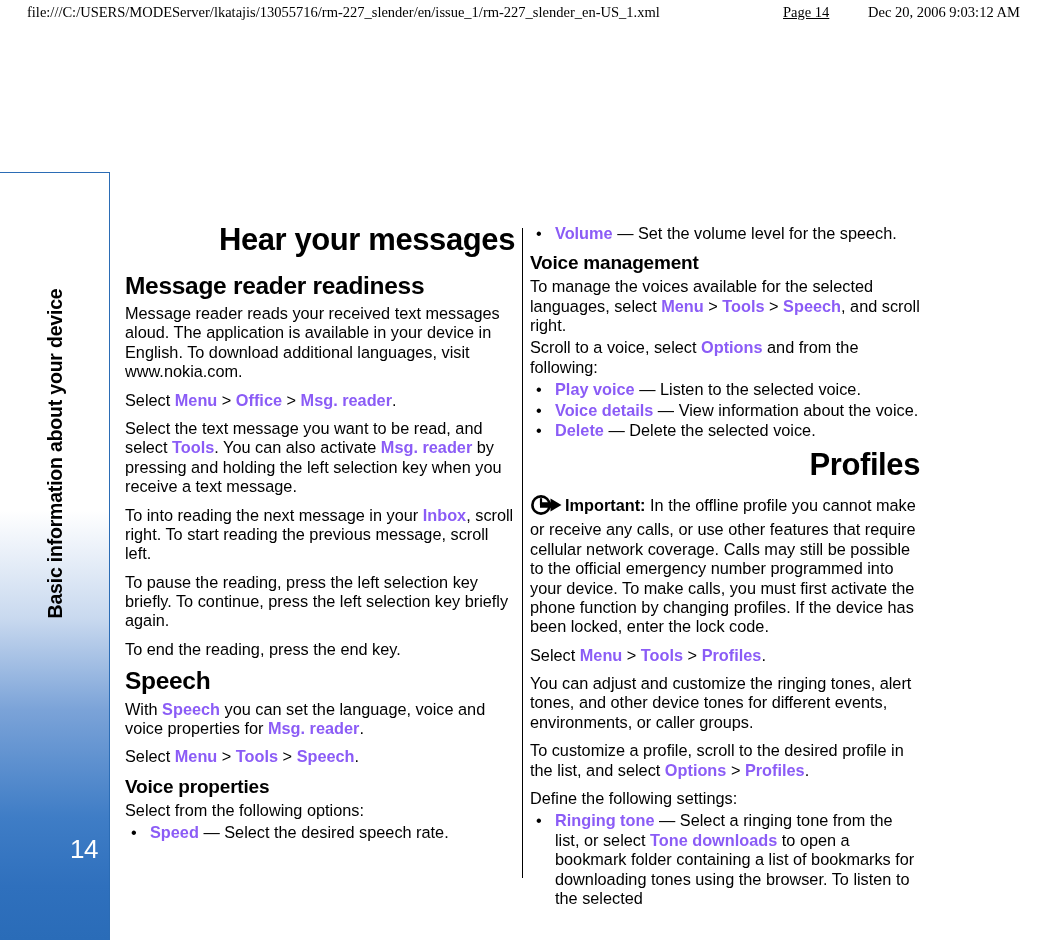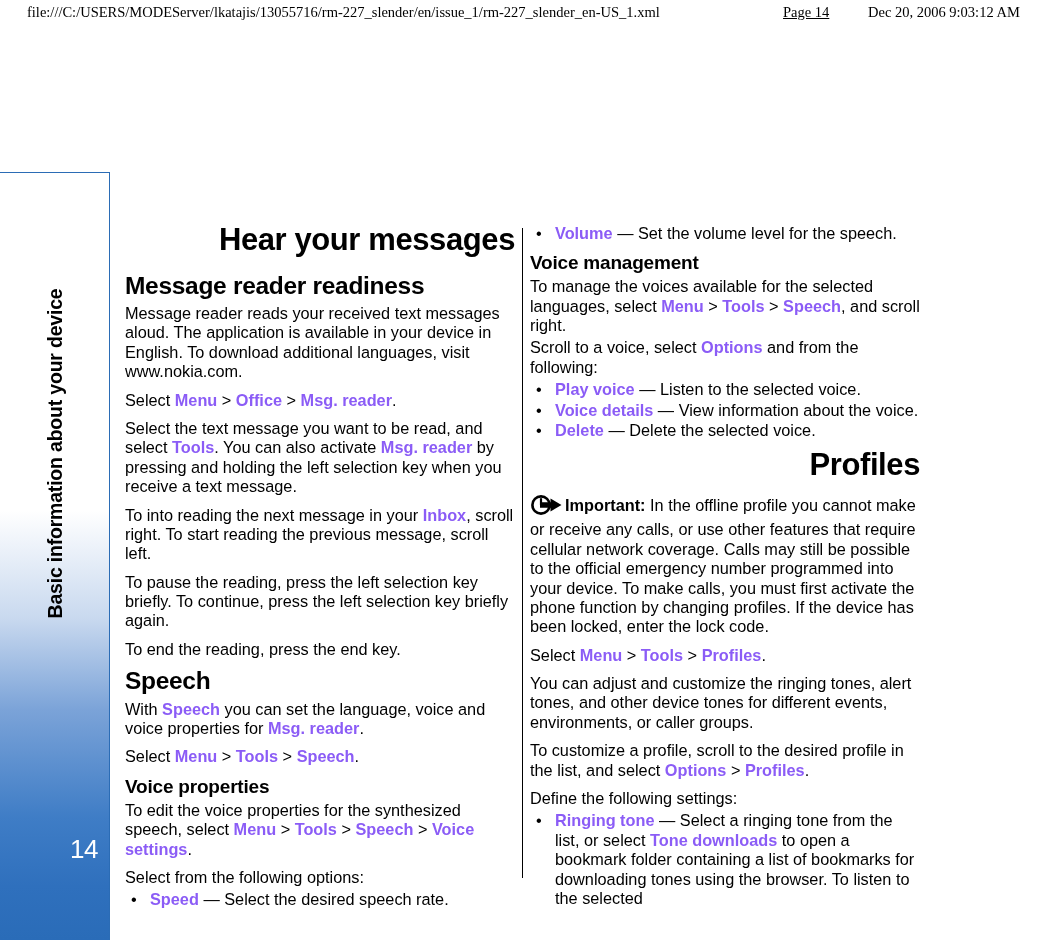--- a/index.html
+++ b/index.html
@@ -247,23 +247,20 @@
     <p class="doc-p">
       <span>With </span><span class="lnk">Speech</span><span> you can set the language, voice and voice properties for </span><span class="lnk">Msg. reader</span><span>.</span>
     </p>
 
     <p class="doc-p">
       <span>Select </span><span class="lnk">Menu</span><span class="sep"> &gt; </span><span class="lnk">Tools</span><span class="sep"> &gt; </span><span class="lnk">Speech</span><span>.</span>
     </p>
 
     <h3 class="doc-h3">Voice properties</h3>
 
-    <p class="doc-p">
-      <span>To edit the voice properties for the synthesized speech, select </span><span class="lnk">Menu</span><span class="sep"> &gt; </span><span class="lnk">Tools</span><span class="sep"> &gt; </span><span class="lnk">Speech</span><span class="sep"> &gt; </span><span class="lnk">Voice settings</span><span>.</span>
-    </p>
 
     <p class="doc-p nogap">Select from the following options:</p>
 
     <ul class="doc-ul">
       <li>
         <span class="bullet">•</span><span class="lnk">Speed</span><span> — </span><span>Select the desired speech rate.</span>
       </li>
     </ul>
 
   </div>

